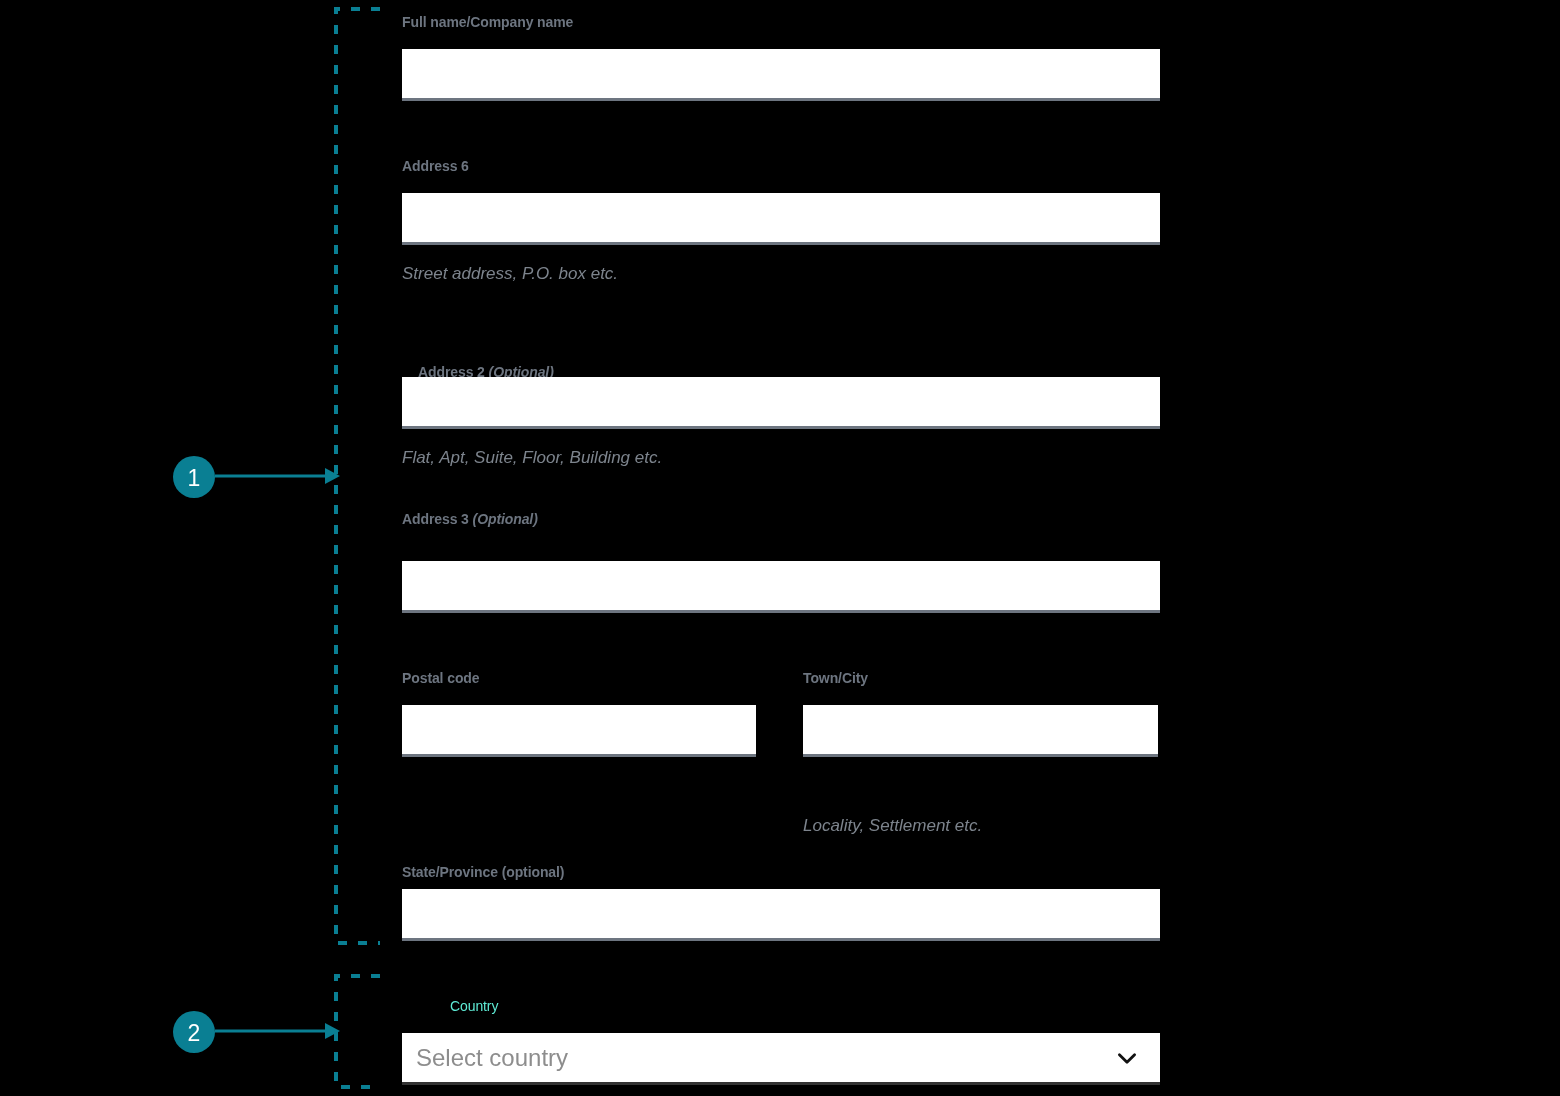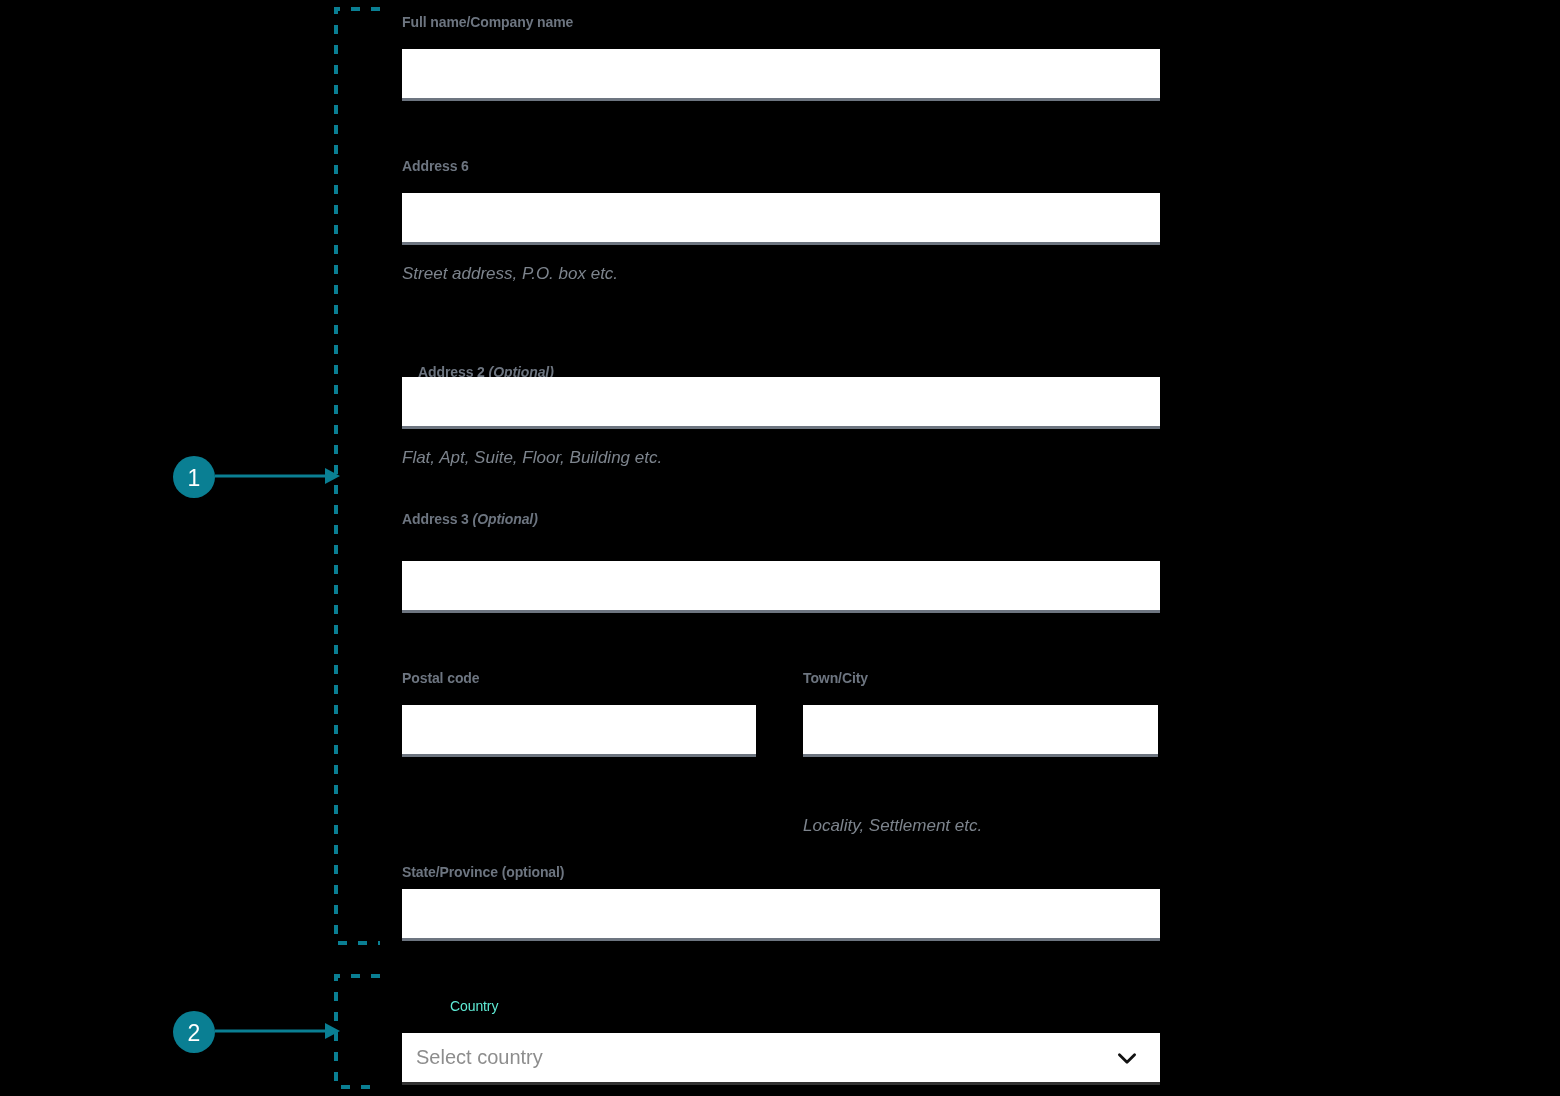--- a/index.html
+++ b/index.html
@@ -98,21 +98,21 @@
     border: none;
     border-bottom: 3px solid #333333;
     height: 52px;
     width: 100%;
     display: flex;
     align-items: center;
     padding: 0 14px;
   }
   .select-value {
     font-family: "Liberation Sans", sans-serif;
-    font-size: 20px;
+    font-size: 24px;
     color: #8d8d8d;
     flex: 1;
   }
   .chev {
     width: 26px;
     height: 26px;
     flex: 0 0 auto;
     margin-right: 6px;
   }
 

